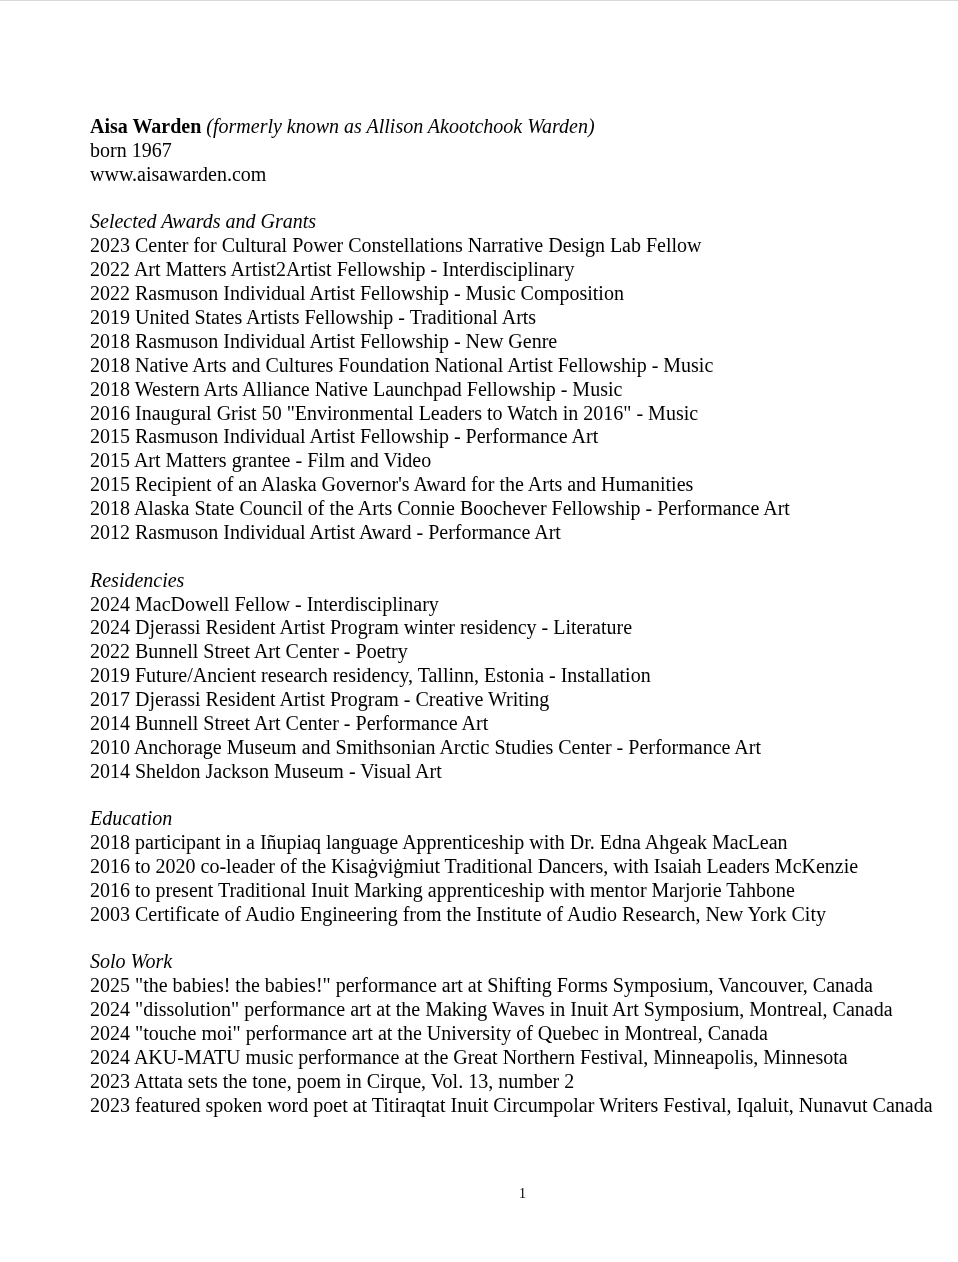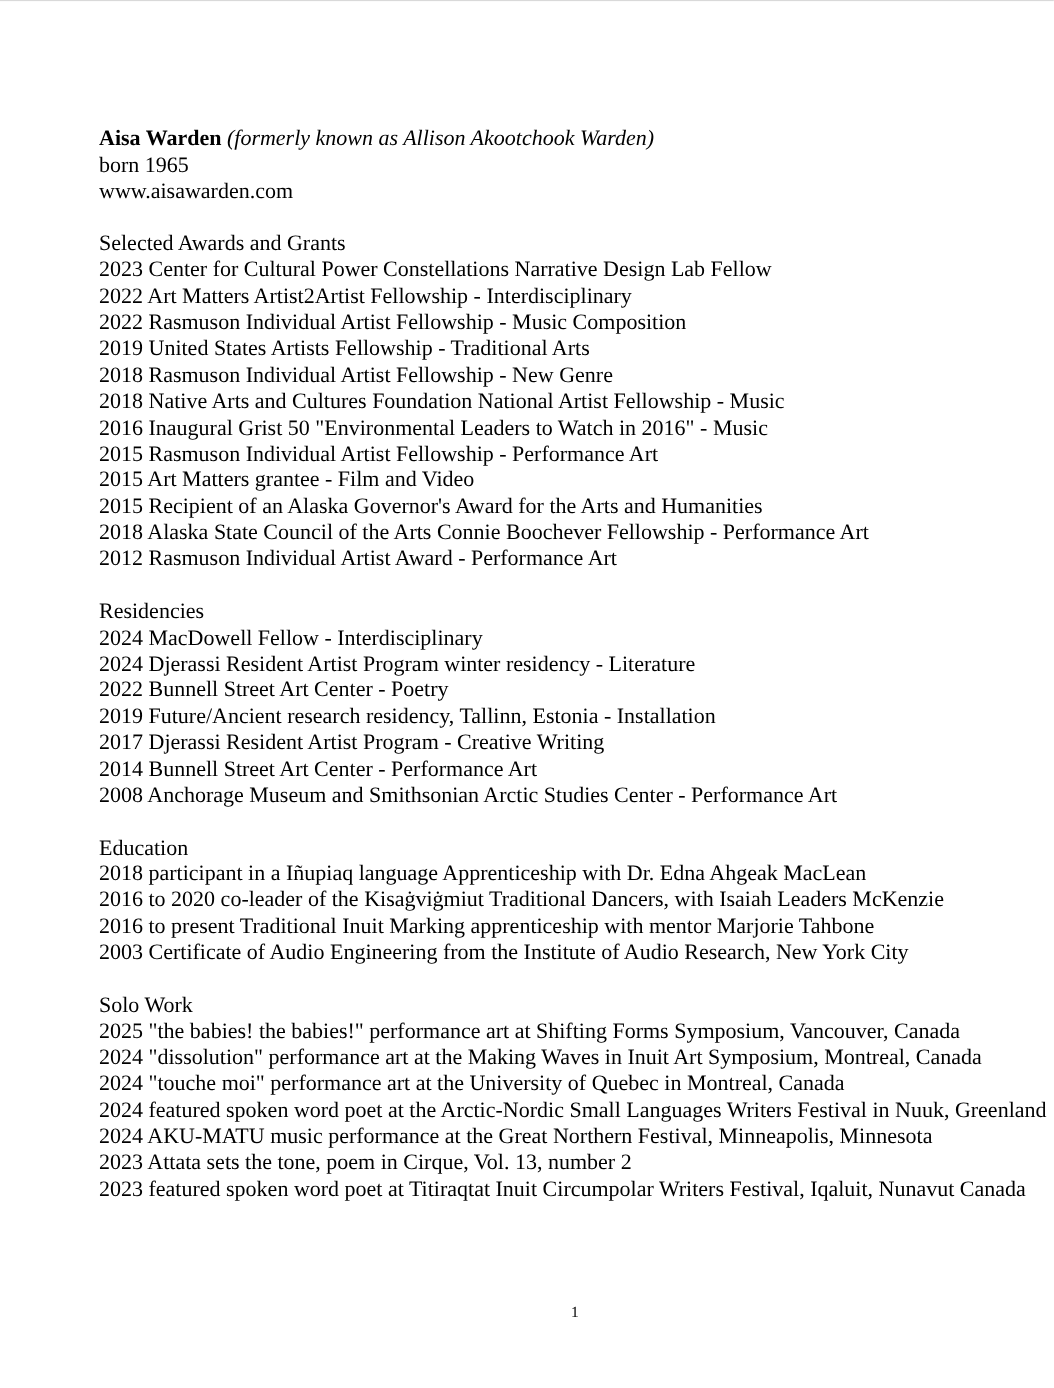--- a/index.html
+++ b/index.html
@@ -25,85 +25,86 @@
       font-size: 20px;
       line-height: 23.9px;
     }
     .line {
       white-space: nowrap;
       margin: 0;
     }
     .name { font-weight: bold; }
     .italic { font-style: italic; }
     .section-gap { height: 23.6px; }
-    .section-title { }
+    .section-title { font-style: italic; }
     .page-number {
       position: absolute;
       top: 1185px;
       left: 0;
       width: 1045px;
       text-align: center;
       font-size: 14px;
     }
     .seg-i { }
   </style>
 </head>
 <body>
 
 <div class="page">
   <div class="line">
     <span class="name">Aisa Warden</span>
     <span class="italic">(formerly known as Allison Akootchook Warden)</span>
   </div>
-  <div class="line">born 1965</div>
+  <div class="line">born 1967</div>
   <div class="line">www.aisawarden.com</div>
 
   <div id="sections">
       <div class="section-gap"></div>
       <div>
         <div class="line section-title">Selected Awards and Grants</div>
         <div class="line"><span>2023 Center for Cultural Power Constellations Narrative Design Lab Fellow</span></div>
         <div class="line"><span>2022 Art Matters Artist2Artist Fellowship - Interdisciplinary</span></div>
         <div class="line"><span>2022 Rasmuson Individual Artist Fellowship - Music Composition</span></div>
         <div class="line"><span>2019 United States Artists Fellowship - Traditional Arts</span></div>
         <div class="line"><span>2018 Rasmuson Individual Artist Fellowship - New Genre</span></div>
         <div class="line"><span>2018 Native Arts and Cultures Foundation National Artist Fellowship - Music</span></div>
+        <div class="line"><span>2018 Western Arts Alliance Native Launchpad Fellowship - Music</span></div>
         <div class="line"><span>2016 Inaugural Grist 50 "Environmental Leaders to Watch in 2016" - Music</span></div>
         <div class="line"><span>2015 Rasmuson Individual Artist Fellowship - Performance Art</span></div>
         <div class="line"><span>2015 Art Matters grantee - Film and Video</span></div>
         <div class="line"><span>2015 Recipient of an Alaska Governor's Award for the Arts and Humanities</span></div>
         <div class="line"><span>2018 Alaska State Council of the Arts Connie Boochever Fellowship - Performance Art</span></div>
         <div class="line"><span>2012 Rasmuson Individual Artist Award - Performance Art</span></div>
       </div>
       <div class="section-gap"></div>
       <div>
         <div class="line section-title">Residencies</div>
         <div class="line"><span>2024 MacDowell Fellow - Interdisciplinary</span></div>
         <div class="line"><span>2024 Djerassi Resident Artist Program winter residency - Literature</span></div>
         <div class="line"><span>2022 Bunnell Street Art Center - Poetry</span></div>
         <div class="line"><span>2019 Future/Ancient research residency, Tallinn, Estonia - Installation</span></div>
         <div class="line"><span>2017 Djerassi Resident Artist Program - Creative Writing</span></div>
         <div class="line"><span>2014 Bunnell Street Art Center - Performance Art</span></div>
-        <div class="line"><span>2008 Anchorage Museum and Smithsonian Arctic Studies Center - Performance Art</span></div>
+        <div class="line"><span>2010 Anchorage Museum and Smithsonian Arctic Studies Center - Performance Art</span></div>
+        <div class="line"><span>2014 Sheldon Jackson Museum - Visual Art</span></div>
       </div>
       <div class="section-gap"></div>
       <div>
         <div class="line section-title">Education</div>
         <div class="line"><span>2018 participant in a Iñupiaq language Apprenticeship with Dr. Edna Ahgeak MacLean</span></div>
         <div class="line"><span>2016 to 2020 co-leader of the </span><span class="seg-i">Kisaġviġmiut Traditional Dancers</span><span>, with Isaiah Leaders McKenzie</span></div>
         <div class="line"><span>2016 to present Traditional Inuit Marking apprenticeship with mentor Marjorie Tahbone</span></div>
         <div class="line"><span>2003 Certificate of Audio Engineering from the Institute of Audio Research, New York City</span></div>
       </div>
       <div class="section-gap"></div>
       <div>
         <div class="line section-title">Solo Work</div>
         <div class="line"><span>2025 "</span><span class="seg-i">the babies! the babies!</span><span>" performance art at Shifting Forms Symposium, Vancouver, Canada</span></div>
         <div class="line"><span>2024 "</span><span class="seg-i">dissolution</span><span>" performance art at the Making Waves in Inuit Art Symposium, Montreal, Canada</span></div>
         <div class="line"><span>2024 "</span><span class="seg-i">touche moi</span><span>" performance art at the University of Quebec in Montreal, Canada</span></div>
-        <div class="line"><span>2024 featured spoken word poet at the Arctic-Nordic Small Languages Writers Festival in Nuuk, Greenland</span></div>
         <div class="line"><span>2024 </span><span class="seg-i">AKU-MATU</span><span> music performance at the Great Northern Festival, Minneapolis, Minnesota</span></div>
         <div class="line"><span>2023 </span><span class="seg-i">Attata sets the tone</span><span>, poem in Cirque, Vol. 13, number 2</span></div>
         <div class="line"><span>2023 featured spoken word poet at </span><span class="seg-i">Titiraqtat Inuit Circumpolar Writers Festival</span><span>, Iqaluit, Nunavut Canada</span></div>
       </div>
     </div>
 </div>
 
 <div class="page-number">1</div>
 
 </body></html>

